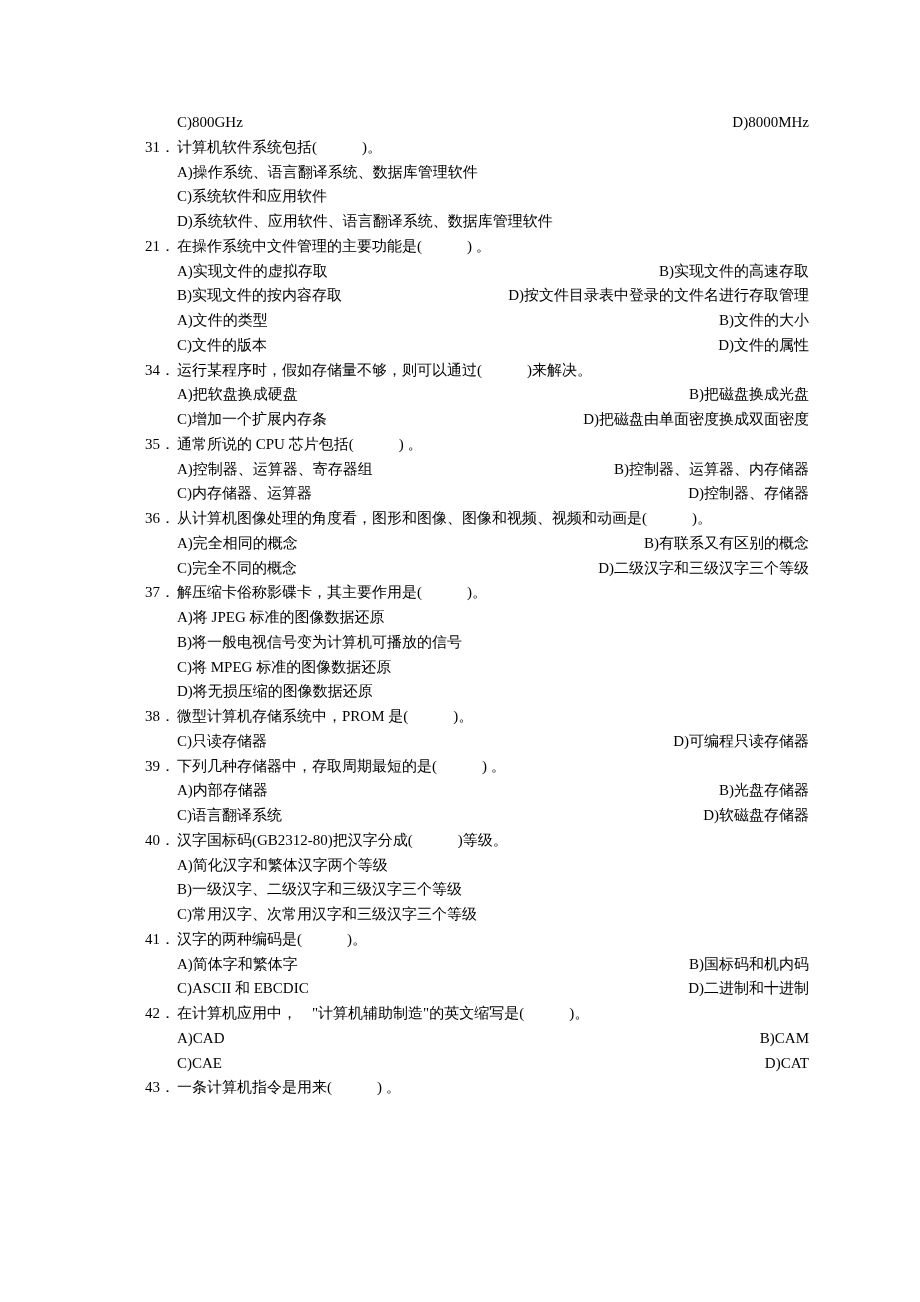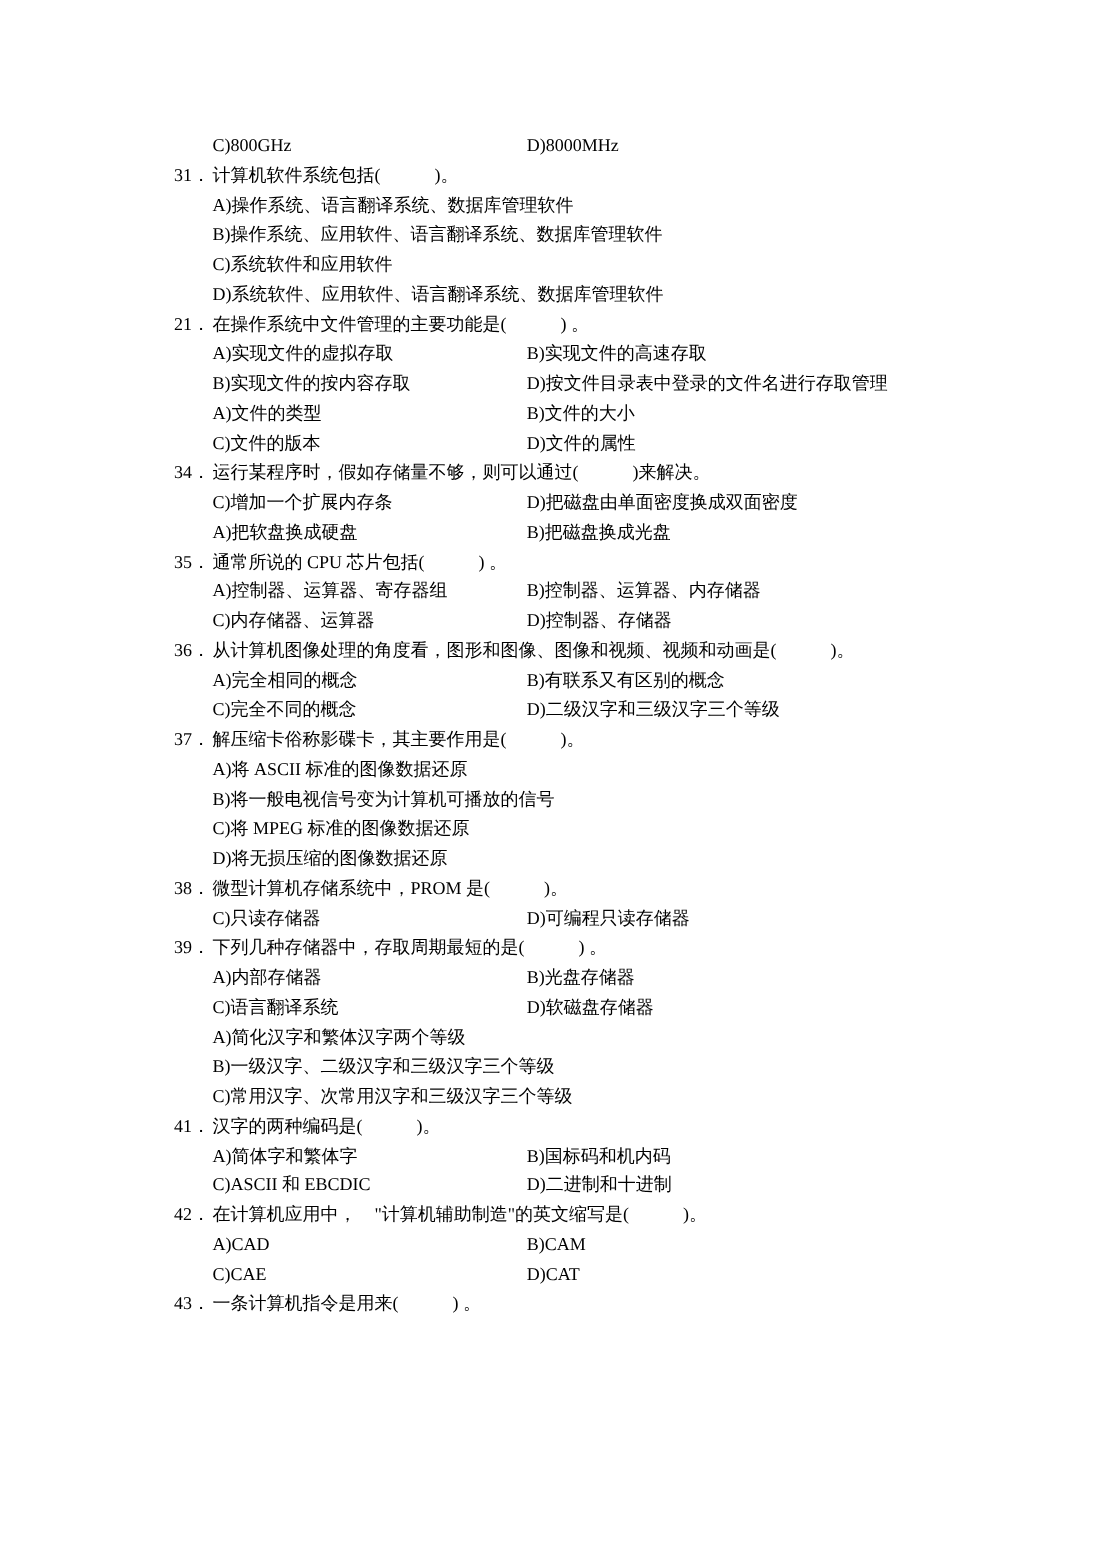--- a/index.html
+++ b/index.html
@@ -34,21 +34,21 @@
   .opt-block {
     padding-left: 32px;
   }
   .opt-row {
     display: flex;
   }
   .opt-row .col {
     flex-shrink: 0;
   }
   .col-a { width: 262px; }
-  .col-b { width: 370px; }
+  .col-b { width: 370px; text-align: right; }
   .opt-full { display: block; }
 </style>
 </head>
 <body>
 
 <div class="page">
 
   <div class="opt-block">
     <div class="opt-row">
       <span class="col col-a">C)800GHz</span>
@@ -57,21 +57,20 @@
   </div>
 
   <div id="questions-container">
       <div class="question">
         <div class="stem-row">
           <span class="stem-num">31．</span>
           <span class="stem-text">计算机软件系统包括(　　　)。</span>
         </div>
         <div class="opt-block">
           <span class="opt-full">A)操作系统、语言翻译系统、数据库管理软件</span>
-          <span class="opt-full">B)操作系统、应用软件、语言翻译系统、数据库管理软件</span>
           <span class="opt-full">C)系统软件和应用软件</span>
           <span class="opt-full">D)系统软件、应用软件、语言翻译系统、数据库管理软件</span>
         </div>
       </div>
       <div class="question">
         <div class="stem-row">
           <span class="stem-num">21．</span>
           <span class="stem-text">在操作系统中文件管理的主要功能是(　　　) 。</span>
         </div>
         <div class="opt-block">
@@ -97,27 +96,27 @@
           </div>
         </div>
       </div>
       <div class="question">
         <div class="stem-row">
           <span class="stem-num">34．</span>
           <span class="stem-text">运行某程序时，假如存储量不够，则可以通过(　　　)来解决。</span>
         </div>
         <div class="opt-block">
           <div class="opt-row">
+            <span class="col col-a">A)把软盘换成硬盘</span>
+            <span class="col col-b">B)把磁盘换成光盘</span>
+          </div>
+          <div class="opt-row">
             <span class="col col-a">C)增加一个扩展内存条</span>
             <span class="col col-b">D)把磁盘由单面密度换成双面密度</span>
           </div>
-          <div class="opt-row">
-            <span class="col col-a">A)把软盘换成硬盘</span>
-            <span class="col col-b">B)把磁盘换成光盘</span>
-          </div>
         </div>
       </div>
       <div class="question">
         <div class="stem-row">
           <span class="stem-num">35．</span>
           <span class="stem-text">通常所说的 CPU 芯片包括(　　　) 。</span>
         </div>
         <div class="opt-block">
           <div class="opt-row">
             <span class="col col-a">A)控制器、运算器、寄存器组</span>
@@ -144,21 +143,21 @@
             <span class="col col-b">D)二级汉字和三级汉字三个等级</span>
           </div>
         </div>
       </div>
       <div class="question">
         <div class="stem-row">
           <span class="stem-num">37．</span>
           <span class="stem-text">解压缩卡俗称影碟卡，其主要作用是(　　　)。</span>
         </div>
         <div class="opt-block">
-          <span class="opt-full">A)将 ASCII 标准的图像数据还原</span>
+          <span class="opt-full">A)将 JPEG 标准的图像数据还原</span>
           <span class="opt-full">B)将一般电视信号变为计算机可播放的信号</span>
           <span class="opt-full">C)将 MPEG 标准的图像数据还原</span>
           <span class="opt-full">D)将无损压缩的图像数据还原</span>
         </div>
       </div>
       <div class="question">
         <div class="stem-row">
           <span class="stem-num">38．</span>
           <span class="stem-text">微型计算机存储系统中，PROM 是(　　　)。</span>
         </div>
@@ -179,20 +178,24 @@
             <span class="col col-a">A)内部存储器</span>
             <span class="col col-b">B)光盘存储器</span>
           </div>
           <div class="opt-row">
             <span class="col col-a">C)语言翻译系统</span>
             <span class="col col-b">D)软磁盘存储器</span>
           </div>
         </div>
       </div>
       <div class="question">
+        <div class="stem-row">
+          <span class="stem-num">40．</span>
+          <span class="stem-text">汉字国标码(GB2312-80)把汉字分成(　　　)等级。</span>
+        </div>
         <div class="opt-block">
           <span class="opt-full">A)简化汉字和繁体汉字两个等级</span>
           <span class="opt-full">B)一级汉字、二级汉字和三级汉字三个等级</span>
           <span class="opt-full">C)常用汉字、次常用汉字和三级汉字三个等级</span>
         </div>
       </div>
       <div class="question">
         <div class="stem-row">
           <span class="stem-num">41．</span>
           <span class="stem-text">汉字的两种编码是(　　　)。</span>

